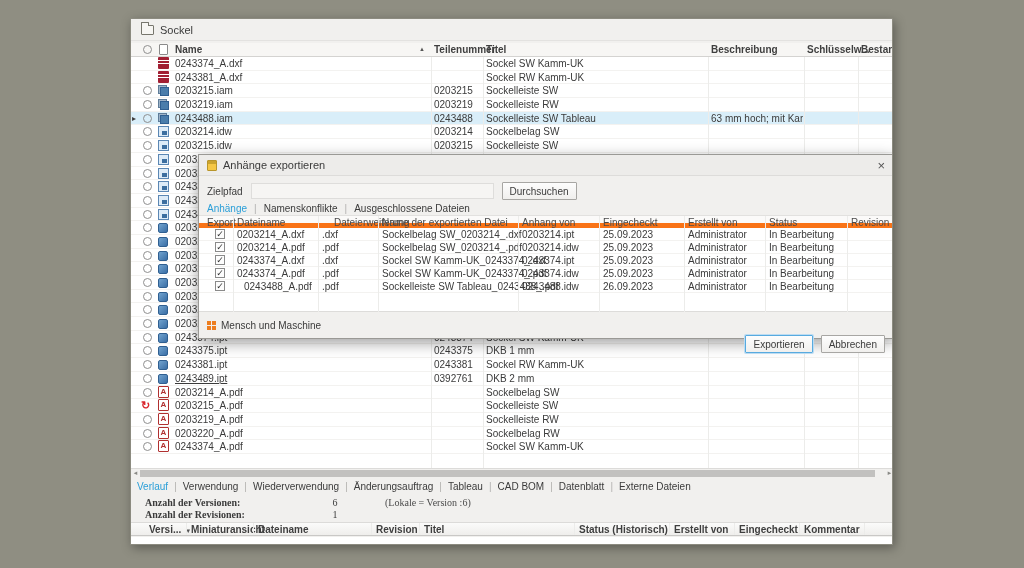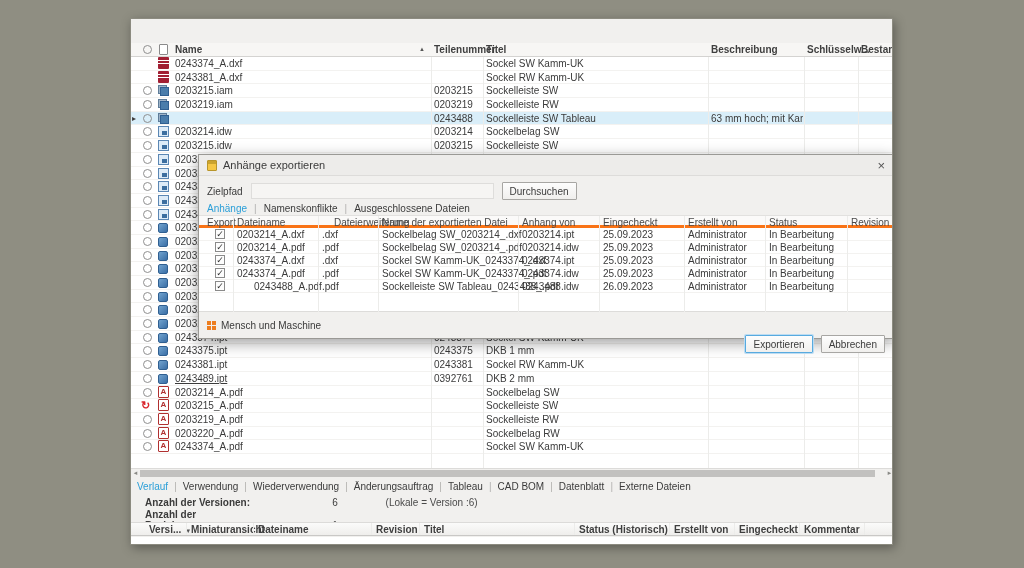--- a/index.html
+++ b/index.html
@@ -75,57 +75,61 @@
   .zielpfad-input { width:243px; height:16px; background:#f6f5f3; border:1px solid #dedddb; }
   .btn { height:18px; padding:0 7px; background:linear-gradient(#fdfdfd,#f0efed);
     border:1px solid #a7a6a3; font-size:10px; color:#3b3b3b; display:inline-flex;
     align-items:center; justify-content:center; border-radius:1px; }
   .dlg-tabs { position:absolute; left:8px; top:48px; display:flex; gap:7px; font-size:10px; }
   .tab-sep { color:#b2b1af; }
   .tab.active { color:#2b9fd8; }
   .dlg-table { position:absolute; left:0px; top:60px; width:694px; height:97px; background:#fff;
     border-top:1px solid #e2e1df; }
   .dlg-head { position:absolute; left:0; top:0; width:100%; height:12px; background:#fbfaf9;
-    border-bottom:3px solid #f97316; color:#4a4a4a; }
+    border-bottom:5px solid #f97316; color:#4a4a4a; }
   .drow { position:relative; width:100%; height:13px; border-bottom:1px solid #f3f2f0; }
   .drow .cell { position:absolute; top:1px; white-space:nowrap; }
   .checkbox { position:absolute; left:16px; top:1px; width:10px; height:10px; background:#fdfdfd;
     border:1px solid #8a8a8a; font-size:9px; line-height:9px; text-align:center; color:#333; }
   .dlg-footer { position:absolute; left:0; bottom:0; width:100%; height:27px; background:#f1f0ee;
     border-top:1px solid #dddcda; display:flex; align-items:center; padding:0 8px; }
   .mum { display:flex; align-items:center; gap:5px; font-size:10px; color:#3b3b3b; }
   .mum-logo { width:9px; height:9px; display:grid; grid-template-columns:4px 4px; gap:1px; }
   .mum-logo span { width:4px; height:4px; background:#ed7d1f; }
   .dlg-footer .btn { margin-left:8px;margin-top:38px; }
   .btn.primary { border:1px solid #57aadf; box-shadow:0 0 0 1px #bcdcf2; }
   .spacer { flex:1; }
 
   
   .hscroll { position:absolute; left:0; top:449px; width:763px; height:9px; background:#f1f0ee;
     border-top:1px solid #dcdbd9; }
   .hscroll .arr { position:absolute; top:0; width:9px; height:8px; font-size:6px; color:#8a8a86;
     text-align:center; line-height:9px; }
   .hthumb { position:absolute; left:9px; top:1px; width:735px; height:7px; background:#c2c1bf; }
   .b-tabs { position:absolute; left:6px; top:462px; display:flex; gap:6px; font-size:10px; }
-  .b-info { position:absolute; left:14px; font-size:10px; }
+  .b-info { position:absolute; left:14px; font-size:10px;font-family:Liberation Serif, serif; }
   .b-info b { display:inline-block; width:110px; font-weight:bold; }
   .b-info .val { display:inline-block; width:80px; text-align:right; }
   .b-info .note { margin-left:45px; color:#4a4a4a; }
   .b-head { position:absolute; left:0; top:503px; width:763px; height:14px;
     background:linear-gradient(#fbfbfa,#efeeec); border-top:1px solid #dcdbd9;
     border-bottom:1px solid #c9c8c6; font-weight:bold; color:#3f3f3f; }
   .b-empty { position:absolute; left:0; top:518px; width:763px; height:9px; background:#fff; }
   .dd-arrow { font-size:6px; color:#555; margin-left:4px; }
 </style>
 </head>
 <body>
 
 <div class="desktop">
   <div class="window">
 
+    <div class="titlebar">
+      <span class="folder-icon"></span>
+      <span>Sockel</span>
+    </div>
 
     <div class="main-table">
       <div class="main-head">
         <span class="hd-circle"></span>
         <span class="hd-page"></span>
         <span class="hcell" style="left:44px">Name</span>
         <span class="sort-asc">▲</span>
         <span class="hcell" style="left:303px">Teilenummer</span>
         <span class="hcell" style="left:355px">Titel</span>
         <span class="hcell" style="left:580px">Beschreibung</span>
@@ -168,20 +172,21 @@
               <span class="ficon iam"></span>
               <span class="cell" style="left: 44px; width: 253px;">0203219.iam</span>
               <span class="cell" style="left: 303px; width: 48px;">0203219</span>
               <span class="cell" style="left: 355px; width: 220px;">Sockelleiste RW</span>
               <span class="cell" style="left: 580px; width: 92px;"></span>
             </div>
             <div class="mrow selected">
               <span class="sel-arrow">▸</span>
               <span class="status-circle"></span>
               <span class="ficon iam"></span>
+              <span class="cell" style="left: 44px; width: 253px;">0243488.iam</span>
               <span class="cell" style="left: 303px; width: 48px;">0243488</span>
               <span class="cell" style="left: 355px; width: 220px;">Sockelleiste SW Tableau</span>
               <span class="cell" style="left: 580px; width: 92px;">63 mm hoch; mit Kamm-UK</span>
             </div>
             <div class="mrow">
               <span class="status-circle"></span>
               <span class="ficon idw"></span>
               <span class="cell" style="left: 44px; width: 253px;">0203214.idw</span>
               <span class="cell" style="left: 303px; width: 48px;">0203214</span>
               <span class="cell" style="left: 355px; width: 220px;">Sockelbelag SW</span>
@@ -509,21 +514,21 @@
               <span class="cell" style="left: 123px;">.pdf</span>
               <span class="cell" style="left: 183px;">Sockel SW Kamm-UK_0243374_.pdf</span>
               <span class="cell" style="left: 323px;">0243374.idw</span>
               <span class="cell" style="left: 404px;">25.09.2023</span>
               <span class="cell" style="left: 489px;">Administrator</span>
               <span class="cell" style="left: 570px;">In Bearbeitung</span>
               <span class="cell" style="left: 652px;"></span>
             </div>
             <div class="drow">
               <span class="checkbox">✓</span>
-              <span class="cell" style="left: 42px; padding-left: 13px;">0243488_A.pdf</span>
+              <span class="cell" style="left: 32px; padding-left: 13px;">0243488_A.pdf</span>
               <span class="cell" style="left: 123px;">.pdf</span>
               <span class="cell" style="left: 183px;">Sockelleiste SW Tableau_0243488_.pdf</span>
               <span class="cell" style="left: 323px;">0243488.idw</span>
               <span class="cell" style="left: 404px;">26.09.2023</span>
               <span class="cell" style="left: 489px;">Administrator</span>
               <span class="cell" style="left: 570px;">In Bearbeitung</span>
               <span class="cell" style="left: 652px;"></span>
             </div>
           </div>
       </div>

